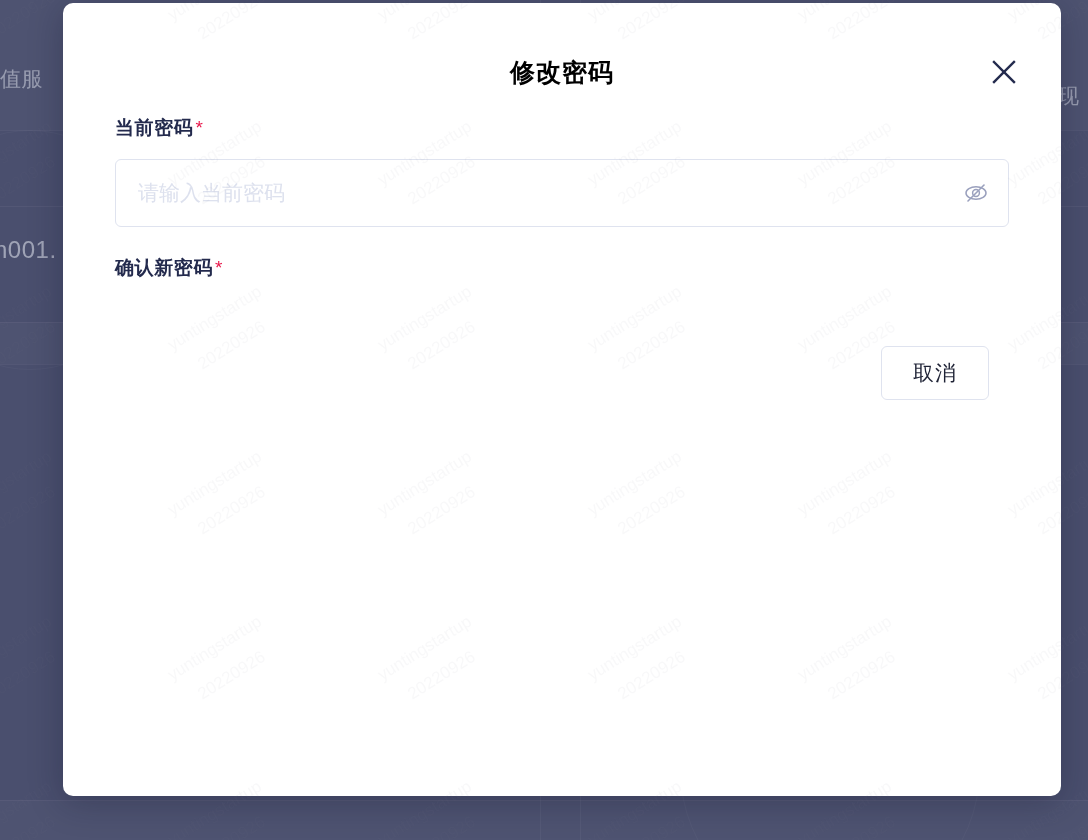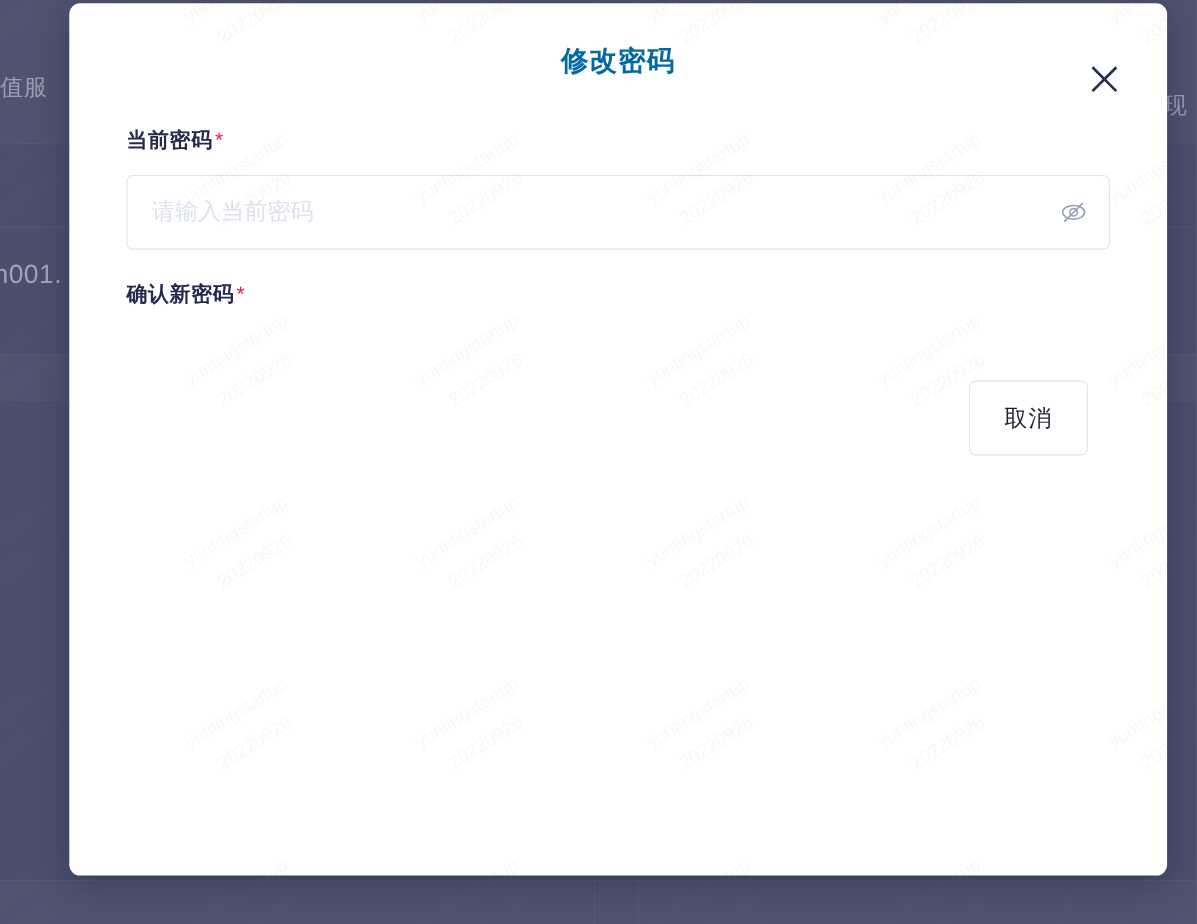--- a/index.html
+++ b/index.html
@@ -100,25 +100,25 @@
   }
 
   #modal-header {
     position: relative;
     height: 112px;
   }
   #modal-title {
     position: absolute;
     left: 0;
     right: 0;
-    top: 36px;
+    top: 53px;
     text-align: center;
     font-size: 25px;
     font-weight: bold;
-    color: #0369a1;
+    color: #000000;
     letter-spacing: 1px;
   }
   #close-button {
     position: absolute;
     right: 40px;
     top: 52px;
     width: 34px;
     height: 34px;
     display: flex;
     align-items: center;
@@ -188,21 +188,21 @@
   .eye-toggle svg { display: block; }
 
   #modal-footer {
     display: flex;
     justify-content: flex-end;
     align-items: center;
     gap: 18px;
     padding: 47px 72px 0 72px;
   }
   .btn {
-    height: 68px;
+    height: 54px;
     min-width: 108px;
     border-radius: 6px;
     font-size: 21px;
     font-family: "Liberation Sans", "DejaVu Sans", sans-serif;
     cursor: pointer;
     padding: 0 22px;
     letter-spacing: 1px;
   }
   #cancel-button {
     background: #ffffff;

